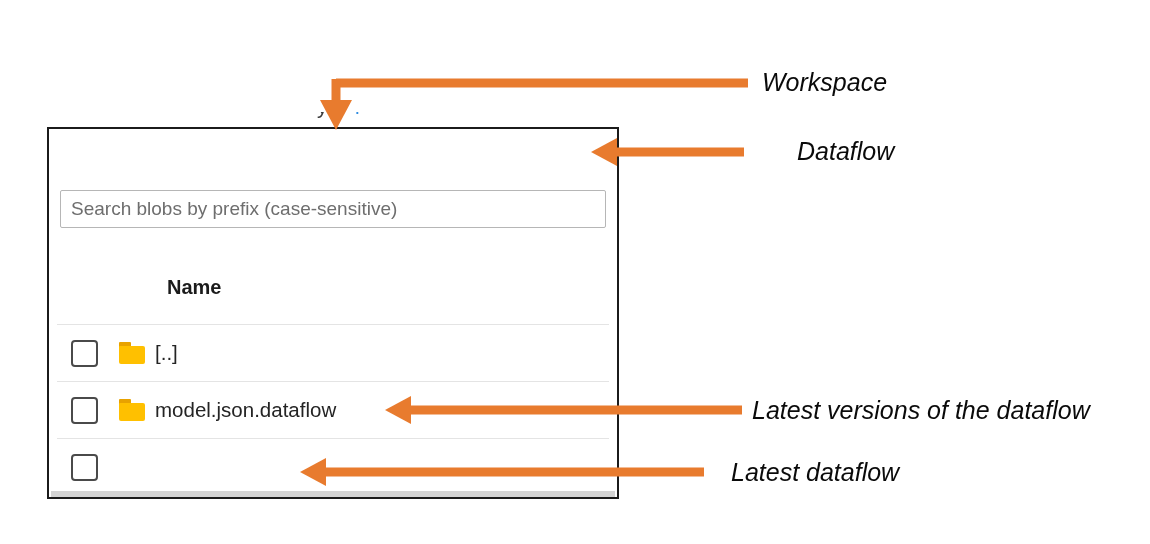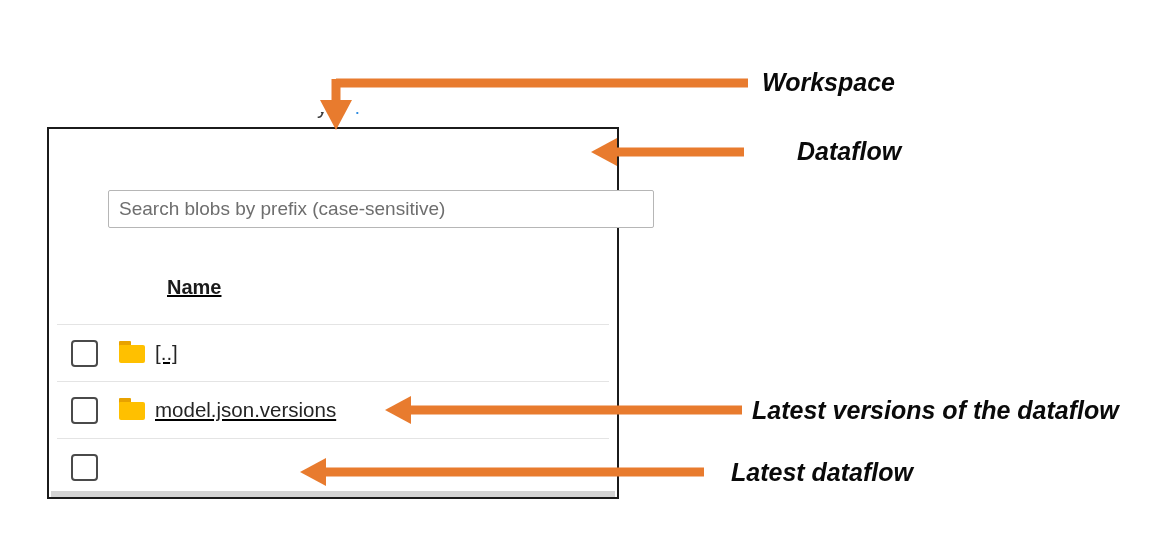--- a/index.html
+++ b/index.html
@@ -91,21 +91,20 @@
     box-sizing: border-box;
     height: 38px;
     border: 1px solid #b6b6b6;
     border-radius: 2px;
     background: #ffffff;
     padding: 0 10px;
     font-family: "Liberation Sans", sans-serif;
     font-size: 19px;
     color: #1b1b1b;
     outline: none;
-    margin-left: 48px;
   }
   #search-input::placeholder {
     color: #6e6e6e;
     opacity: 1;
   }
 
   
   #blob-table {
     position: absolute;
     left: 0;
@@ -121,23 +120,22 @@
   }
   .col-check {
     width: 48px;
     flex: 0 0 48px;
     display: flex;
     align-items: center;
   }
   .col-name {
     flex: 1 1 auto;
     display: flex;
-    align-items: flex-start;
+    align-items: center;
     min-width: 0;
-    text-decoration: underline;
   }
   .header-name {
     font-size: 20px;
     font-weight: bold;
     color: #1b1b1b;
     padding-left: 48px;
   }
   .row-divider {
     height: 1px;
     background: #e4e4e4;
@@ -215,21 +213,21 @@
     left: 0;
     top: 0;
     width: 1150px;
     height: 544px;
     z-index: 5;
     pointer-events: none;
   }
   .anno-label {
     position: absolute;
     font-family: "Liberation Sans", sans-serif;
-    font-weight: bold;
+    font-weight: normal;
     font-style: italic;
     font-size: 25px;
     color: #0a0a0a;
     white-space: nowrap;
     z-index: 6;
   }
   #anno-workspace { left: 762px; top: 68px; }
   #anno-dataflow  { left: 797px; top: 137px; }
   #anno-prior     { left: 752px; top: 396px; }
   #anno-latest    { left: 731px; top: 458px; text-align: right; }
@@ -277,21 +275,21 @@
 
     <div class="blob-row">
       <div class="col-check">
         <div class="checkbox"></div>
       </div>
       <div class="col-name">
         <span class="icon-folder">
           <span class="tab"></span>
             <span class="body"></span>
         </span>
-        <span class="row-label">model.json.versions</span>
+        <span class="row-label">model.json.dataflow</span>
       </div>
     </div>
 
     <div class="row-divider"></div>
 
     <div class="blob-row">
       <div class="col-check">
         <div class="checkbox"></div>
       </div>
     </div>

